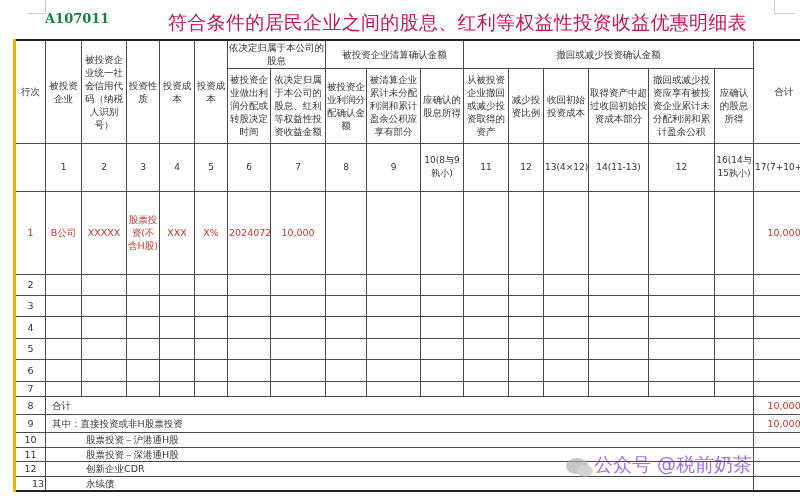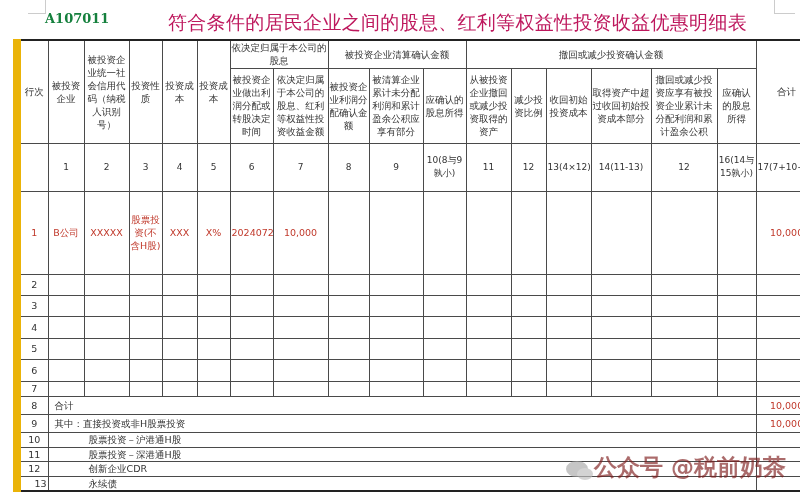--- a/index.html
+++ b/index.html
@@ -4,27 +4,27 @@
 <style>
   html, body { margin:0; padding:0; background:#ffffff; }
   body { width:800px; height:500px; overflow:hidden; position:relative; font-family:"DejaVu Sans","Liberation Sans",sans-serif; color:#333; }
   .corner-mark-left { position:absolute; left:28px; top:0; width:17px; height:13px; border-right:1px solid #ccc; border-bottom:1px solid #ccc; }
   .corner-mark-right { position:absolute; left:774px; top:0; width:20px; height:13px; border-left:1px solid #ccc; border-bottom:1px solid #ccc; }
   .form-code { position:absolute; left:45px; top:11px; font-family:"DejaVu Serif","Liberation Serif",serif; font-weight:bold; font-size:13px; color:#15803d; }
   .form-title { position:absolute; left:168px; top:10px; font-family:"DejaVu Serif","Liberation Serif",serif; font-weight:normal; font-size:19px; color:#be185d; letter-spacing:0.3px; }
   table.grid { position:absolute; left:13px; top:39px; border-collapse:collapse; table-layout:fixed; width:800px; font-size:9.5px; }
   table.grid td { border:1px solid #4a4a4a; text-align:center; vertical-align:middle; padding:0 1px; line-height:13px; overflow:hidden; color:#333; }
   table.grid tr.top td { border-top:2px solid #222; }
-  table.grid td.leftcol { border-left:8px solid #eab308; }
+  table.grid td.leftcol { border-left:3px solid #eab308; }
   .red { color:#c0392b !important;margin-left:35px; }
   .left { text-align:left !important; padding-left:6px !important; }
   .indent { padding-left:40px !important; }
   .num { font-size:9px; }
   table.grid tr.last td { border-bottom:2px solid #222;text-align:right; }
-  .watermark { position:absolute; left:566px; top:452px; font-size:23px; color:#7f1d1d; opacity:0.65; white-space:nowrap; font-weight:bold; }
+  .watermark { position:absolute; left:566px; top:452px; font-size:19px; color:#6d28d9; opacity:0.65; white-space:nowrap; font-weight:normal; }
   .wm-icon { display:inline-block; width:22px; height:16px; border-radius:50%; background:#a8a8a8; position:relative; vertical-align:middle; margin-right:6px; }
   .wm-icon::after { content:""; position:absolute; left:11px; top:7px; width:16px; height:12px; border-radius:50%; background:#bdbdbd; }
 </style>
 </head>
 <body>
 
 <div class="corner-mark-left"></div>
 <div class="corner-mark-right"></div>
 
 <div class="form-code">A107011</div>

